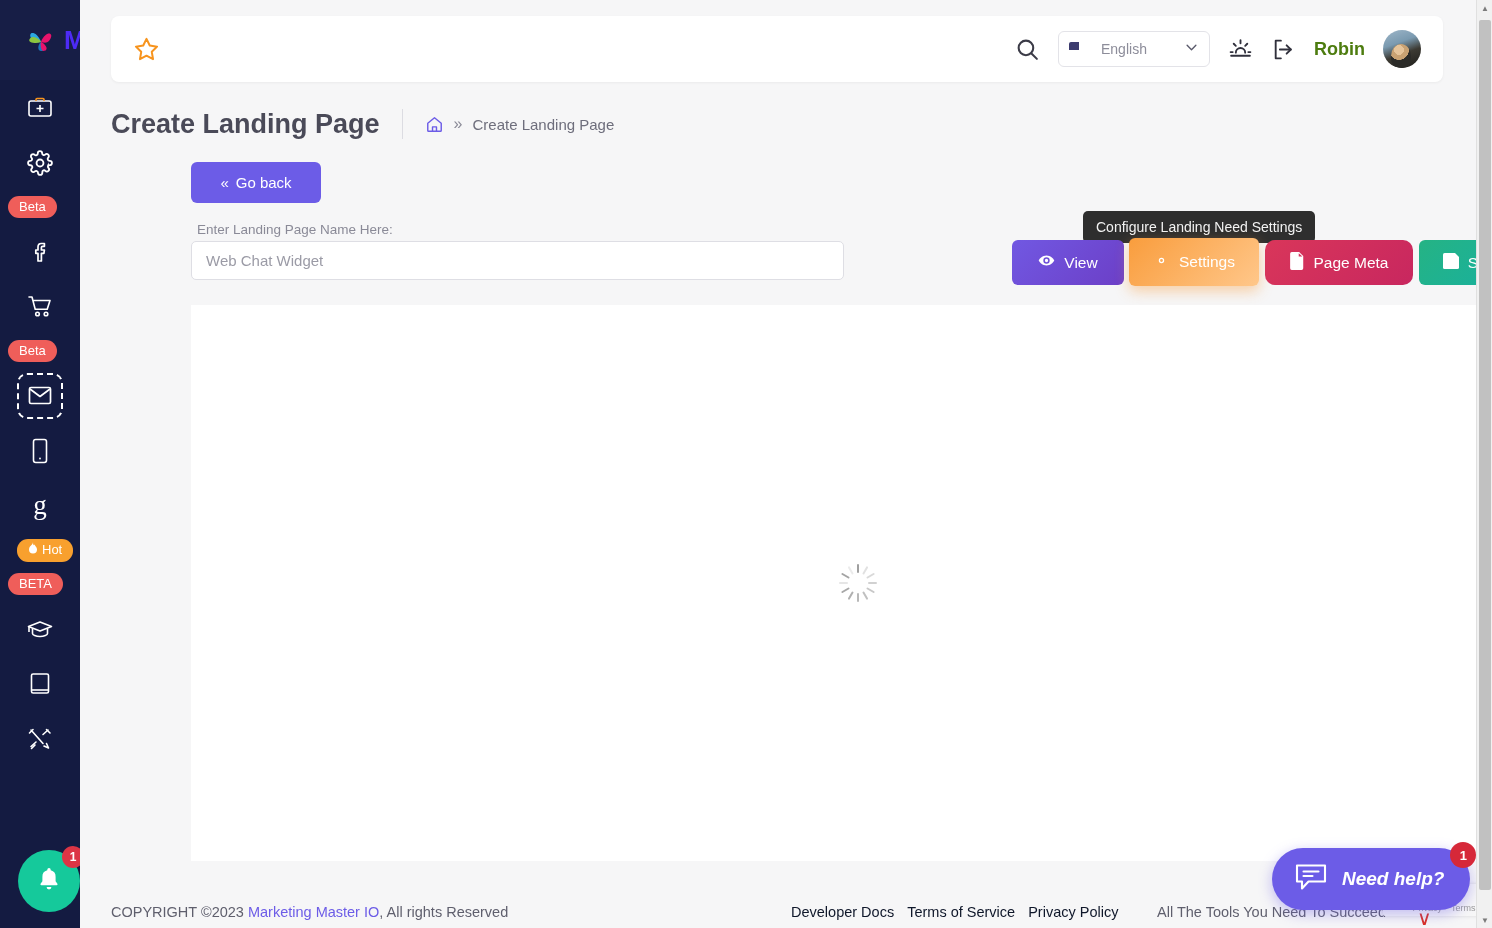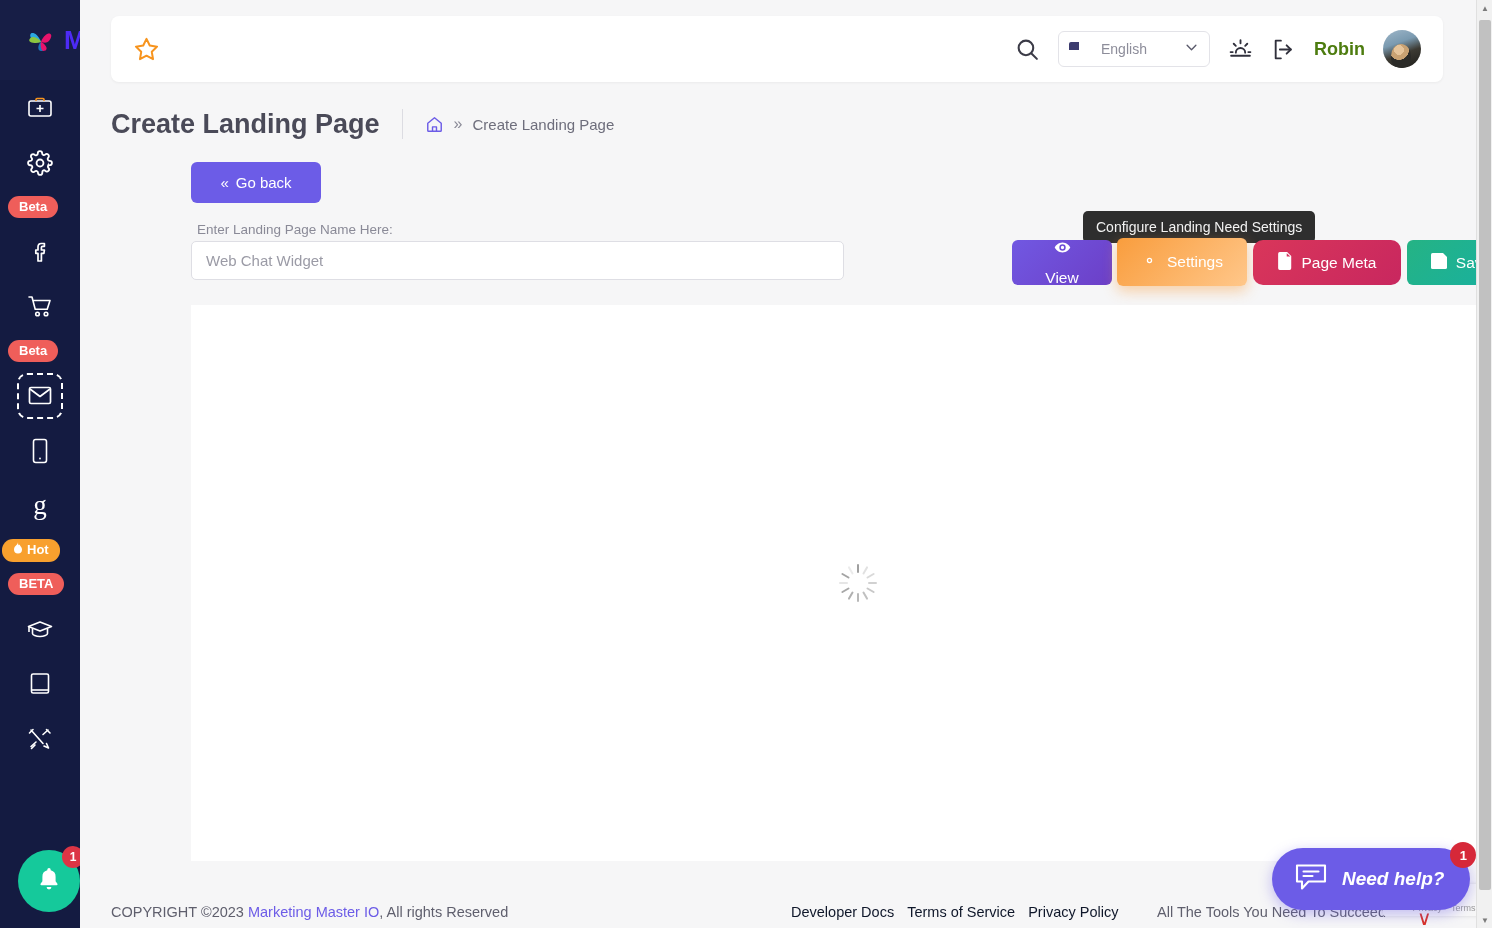--- a/index.html
+++ b/index.html
@@ -33,35 +33,35 @@
     white-space: nowrap;
   }
   .side-item {
     height: 55px;
     display: flex; align-items: center; justify-content: center;
     position: relative;
   }
   .side-item svg { display: block; }
   .side-badge {
     display: inline-block;
-    font-size: 13px; font-weight: 700;
+    font-size: 13px; font-weight: 400;
     color: #fff;
     border-radius: 11px;
     padding: 3px 11px;
     line-height: 16px;
     white-space: nowrap;
   }
   .badge-beta { background: #ef5e5a; }
   .badge-hot  { background: #f8a02e; }
   .badge-row {
     height: 34px;
     display: flex; align-items: center;
     padding-left: 8px;
   }
-  .badge-row.wide { padding-left: 2px; }
+  .badge-row.wide { padding-left: 17px; }
   .badge-hot-inner { display: flex; align-items: center; gap: 4px; }
   .side-item.active-mail .mail-box {
     border: 2px dashed #ffffff;
     border-radius: 10px;
     width: 46px; height: 46px;
     display: flex; align-items: center; justify-content: center;
   }
   #notif-bell {
     position: absolute;
     left: 18px; bottom: 16px;
@@ -210,21 +210,21 @@
   .act-btn {
     height: 45px;
     border: none; border-radius: 6px;
     color: #fff; font-size: 15.5px;
     font-family: inherit;
     display: flex; align-items: center; justify-content: center;
     gap: 9px;
     cursor: pointer;
     padding: 0 20px;
   }
-  #btn-view     { background: linear-gradient(135deg,#7158e2 0%,#6c3fc7 100%); width: 100px; flex-direction: column; }
+  #btn-view     { background: linear-gradient(135deg,#7158e2 0%,#6c3fc7 100%); width: 112px; }
   #btn-settings {
     background: linear-gradient(135deg,#f99d3d 0%,#ffc78a 100%);
     width: 130px; height: 48px;
     margin: -2px 0 0 5px;
     box-shadow: 0 5px 14px rgba(249,157,61,0.45);
   }
   #btn-meta     { background: linear-gradient(135deg,#d9365a 0%,#c8275f 100%); width: 148px; margin-left: 6px; border-radius: 10px; }
   #btn-save     { background: linear-gradient(135deg,#25b384 0%,#17b0a2 100%); width: 108px; margin-left: 6px; }
 
   

